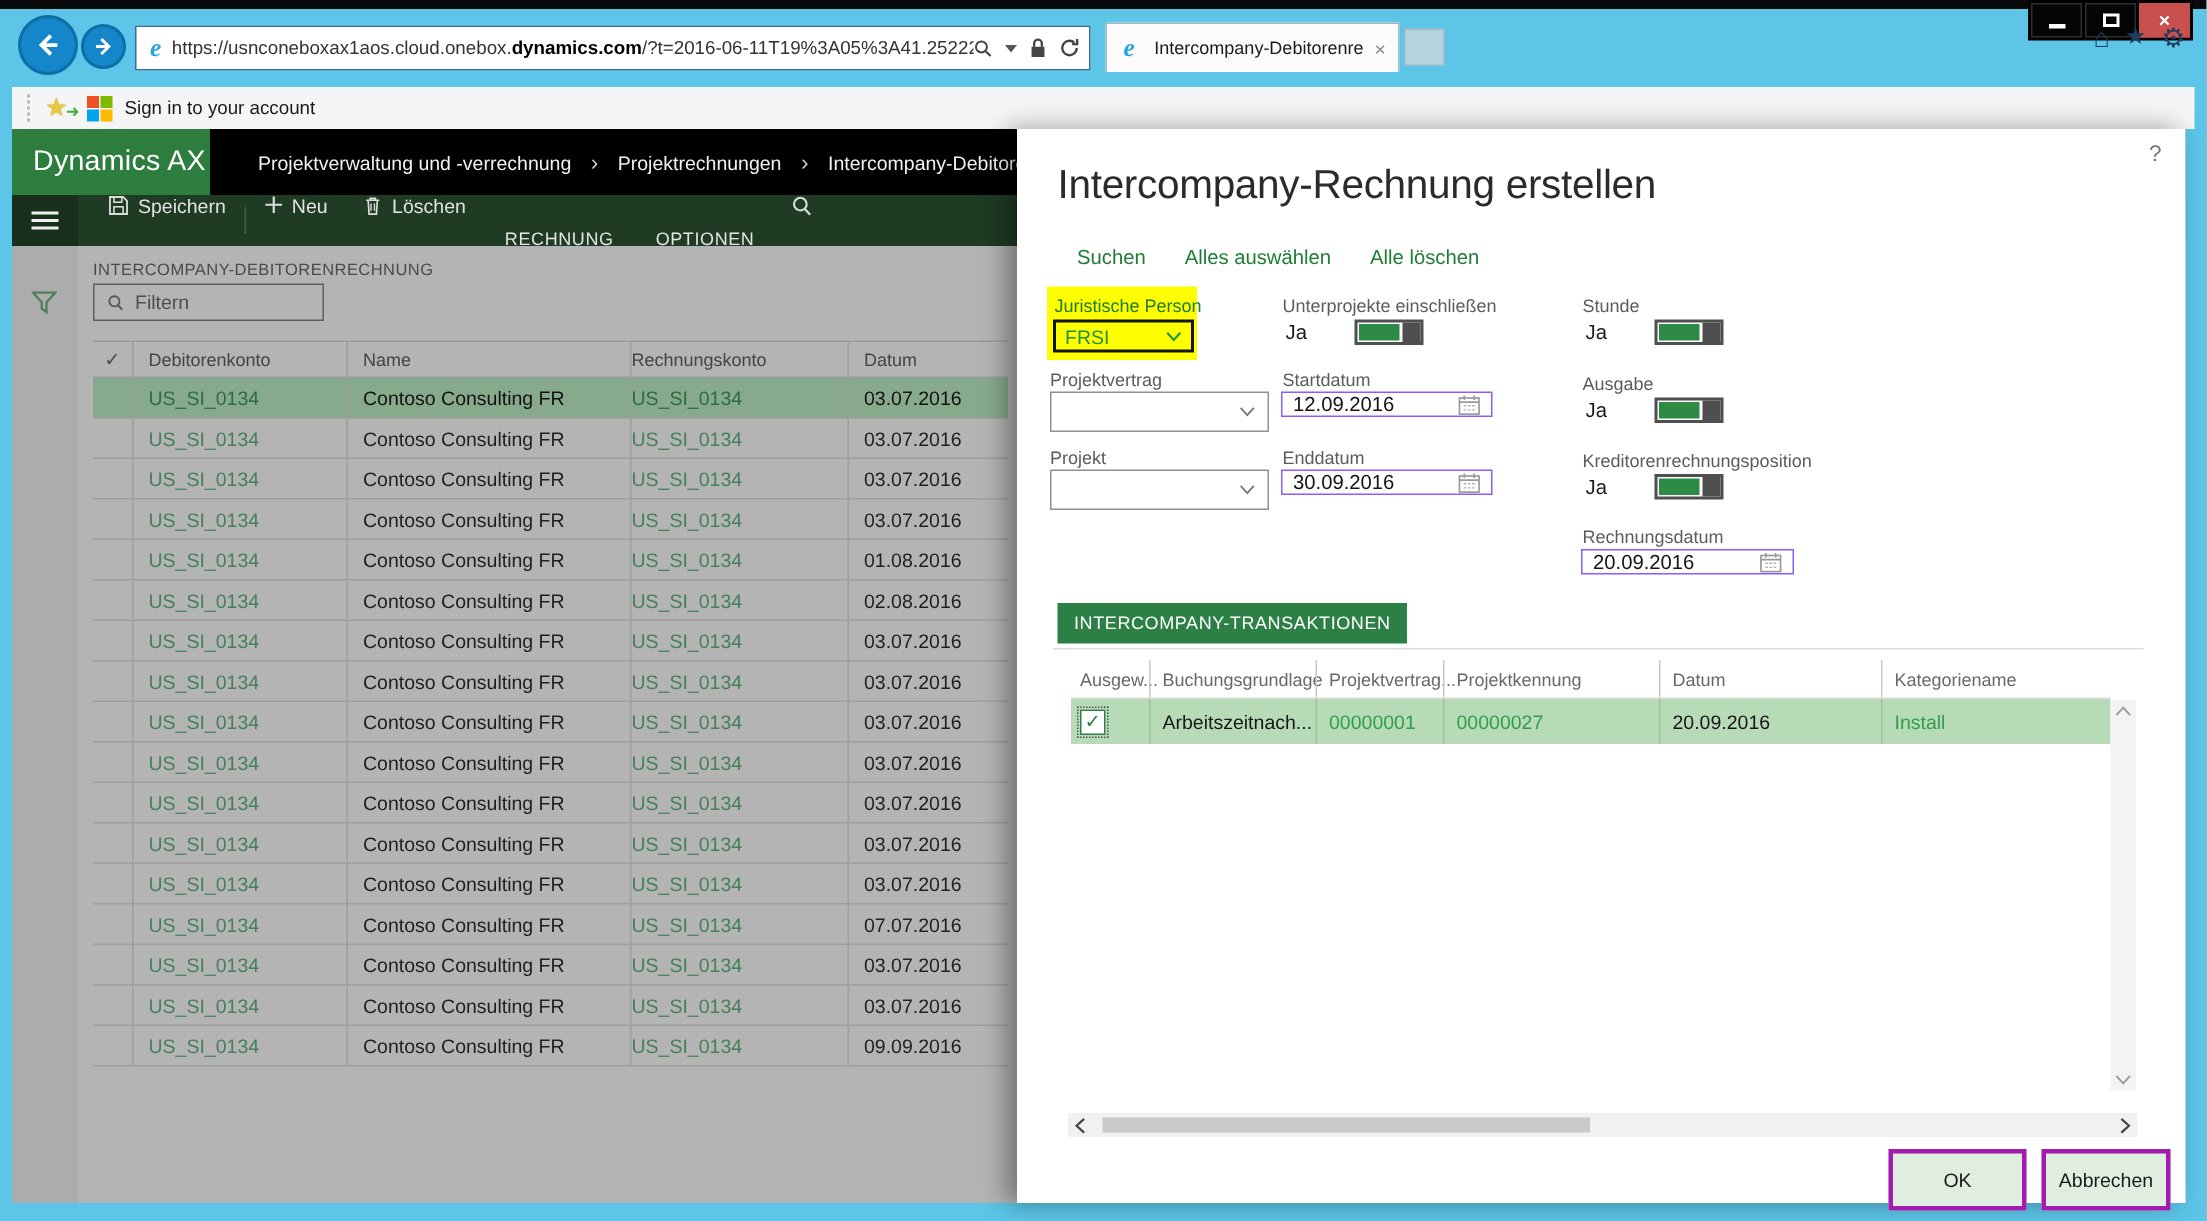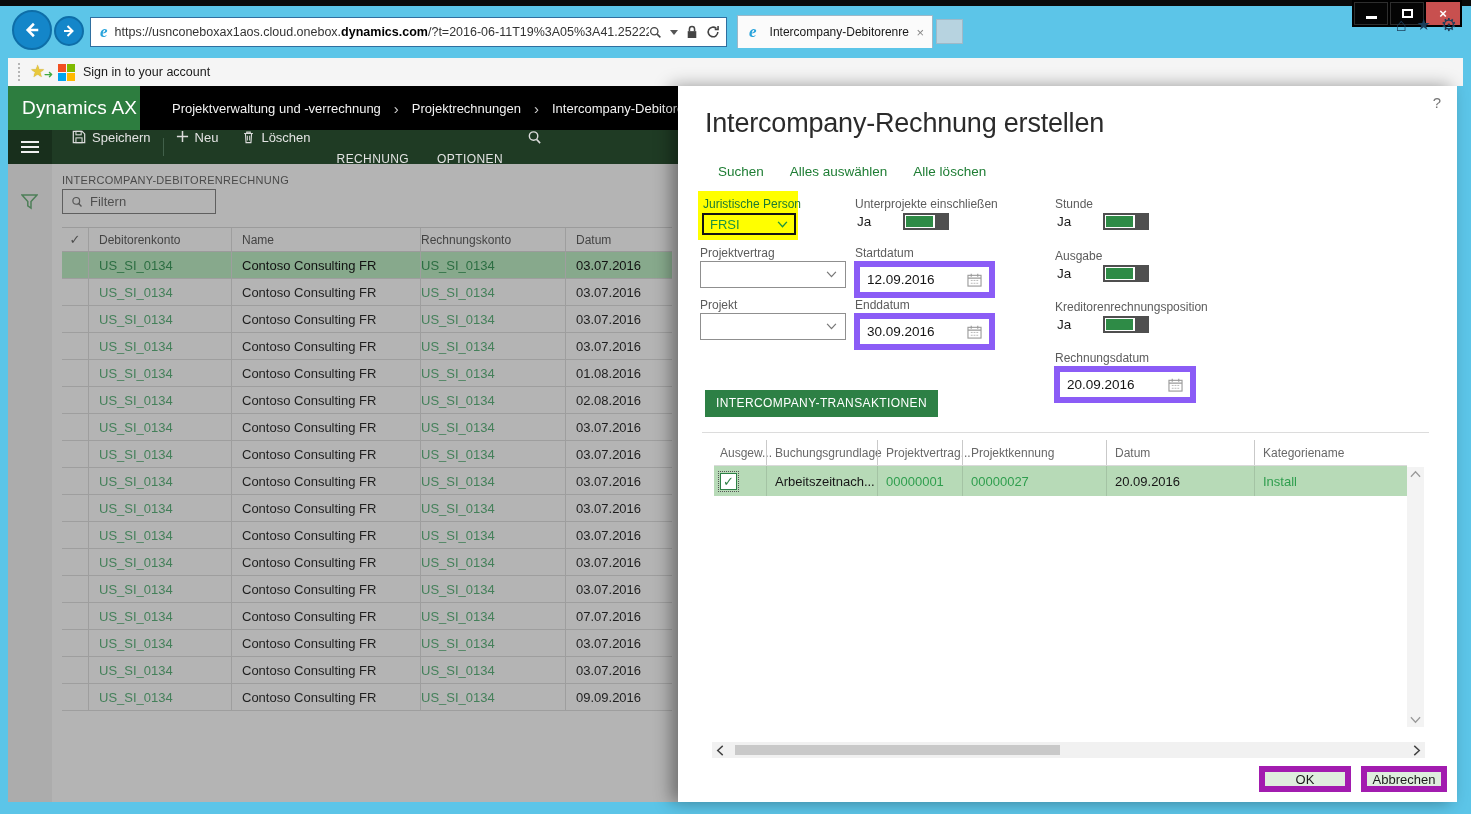--- a/index.html
+++ b/index.html
@@ -93,27 +93,27 @@
   .dlg-actions { position:absolute; left:40px; top:78px; display:flex; gap:26px; }
   .dlg-actions span { color:#1e7d34; font-size:13.5px; }
 
   .lbl { position:absolute; font-size:12px; color:#5c5c5c; white-space:nowrap; }
   .lbl.green { color:#1d7a33; }
   .ja { position:absolute; font-size:13.5px; color:#1a1a1a; }
   .yellow-block { position:absolute; left:20px; top:105px; width:100px; height:49px; background:#ffff00; }
   .legal-combo { position:absolute; left:24px; top:127px; width:94px; height:22px; background:#ffff00; border:2px solid #141414; display:flex; align-items:center; justify-content:space-between; padding:0 6px; }
   .legal-combo .val { color:#1c9440; font-size:13px; }
   .dd { position:absolute; width:146px; height:27px; background:#fff; border:1px solid #8f8f8f; display:flex; align-items:center; justify-content:flex-end; padding:0 8px; }
-  .datef { position:absolute; width:141px; height:37px; background:#fff; border:6px solid #8b5cf6; display:flex; align-items:center; justify-content:space-between; padding:0 7px; }
+  .datef { position:absolute; width:141px; height:17px; background:#fff; border:1px solid #8b5cf6; display:flex; align-items:center; justify-content:space-between; padding:0 7px; }
   .datef .val { font-size:13.5px; color:#141414; }
   .toggle { position:absolute; width:46px; height:17px; border:2px solid #4f4f4f; background:#fff; }
   .toggle .fill { position:absolute; left:1px; top:1px; bottom:1px; width:27px; background:#2e8b46; }
   .toggle .knob { position:absolute; right:0px; top:0px; bottom:0px; width:12px; background:#4f4f4f; }
 
-  .tx-tab { position:absolute; left:27px; top:304px; height:27px; background:#2d8045; color:#fff; font-size:12px; letter-spacing:.4px; line-height:27px; padding:0 11px; }
+  .tx-tab { position:absolute; left:27px; top:316px; height:27px; background:#2d8045; color:#fff; font-size:12px; letter-spacing:.4px; line-height:27px; padding:0 11px; }
   .tx-strip { position:absolute; left:24px; right:28px; top:346px; border-bottom:1px solid #dcdcdc; }
 
   .tx-grid { position:absolute; left:36px; top:354px; width:693px; }
   .tx-header { display:flex; height:26px; align-items:center; font-size:12px; color:#686868; border-bottom:1px solid #dadada; }
   .tx-row { display:flex; height:30px; align-items:center; font-size:13px; }
   .tx-row.selected { background:#b7dab7; }
   .tc0 { width:52px; padding-left:6px; height:100%; display:flex; align-items:center; }
   .tc1 { width:111px; padding-left:8px; border-left:1px solid #c9c9c9; height:100%; display:flex; align-items:center; }
   .tc2 { width:85px;  padding-left:8px; border-left:1px solid #c9c9c9; height:100%; display:flex; align-items:center; }
   .tc3 { width:144px; padding-left:8px; border-left:1px solid #c9c9c9; height:100%; display:flex; align-items:center; }
@@ -125,21 +125,21 @@
   .cbx { width:17px; height:17px; background:#fff; border:1px solid #2d8045; outline:1px dotted #555; outline-offset:1px; display:flex; align-items:center; justify-content:center; color:#2d8045; font-size:13px; font-weight:bold; }
 
   .vscroll { position:absolute; left:729px; top:381px; width:17px; height:260px; background:#f3f3f3; }
   .vscroll .up { position:absolute; top:3px; left:3px; }
   .vscroll .down { position:absolute; bottom:3px; left:3px; }
   .hscroll { position:absolute; left:34px; top:656px; width:713px; height:16px; background:#f1f1f1; }
   .hscroll .left { position:absolute; left:4px; top:3px; }
   .hscroll .right { position:absolute; right:4px; top:3px; }
   .hscroll .thumb { position:absolute; left:23px; top:3px; width:325px; height:10px; background:#c9c9c9; }
 
-  .dlg-btn { position:absolute; top:680px; height:26px; background:#dfeede; border:6px solid #a21caf; font-size:13px; color:#1a1a1a; display:flex; align-items:center; justify-content:center; }
+  .dlg-btn { position:absolute; top:680px; height:41px; background:#dfeede; border:3px solid #a21caf; font-size:13px; color:#1a1a1a; display:flex; align-items:center; justify-content:center; }
   .btn-ok { left:581px; width:92px; }
   .btn-cancel { left:683px; width:86px; }
 </style>
 </head>
 <body>
 
 <div class="top-strip"></div>
 <div class="win-buttons">
   <div class="win-btn">
       <i class="min-glyph"></i>

